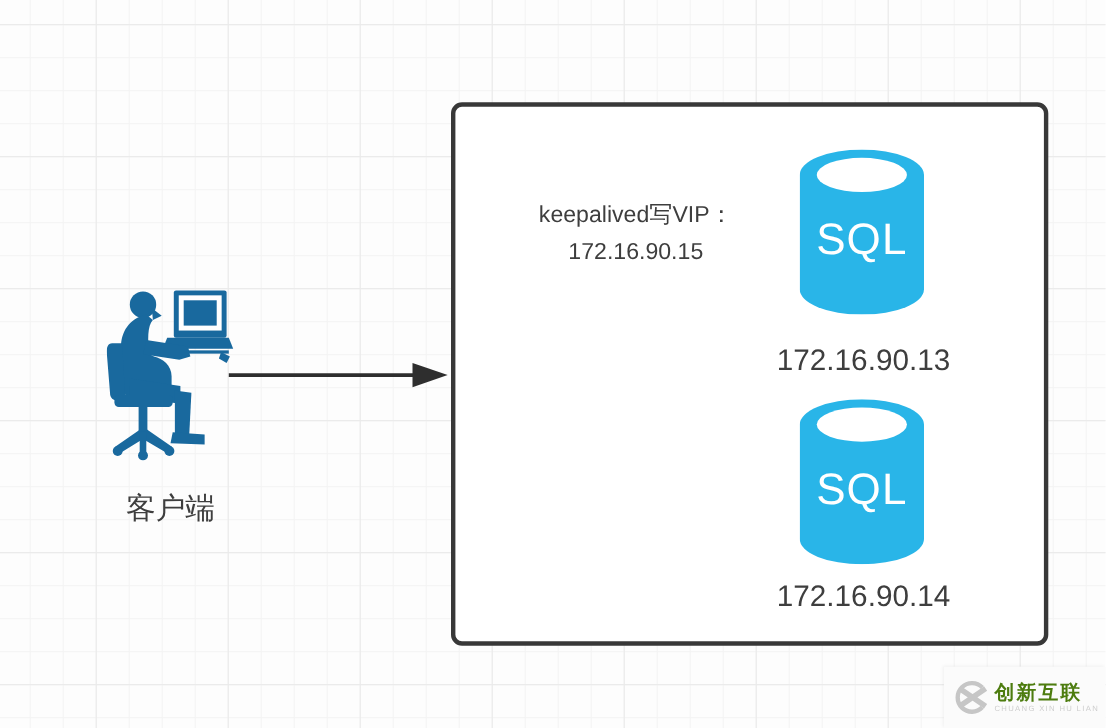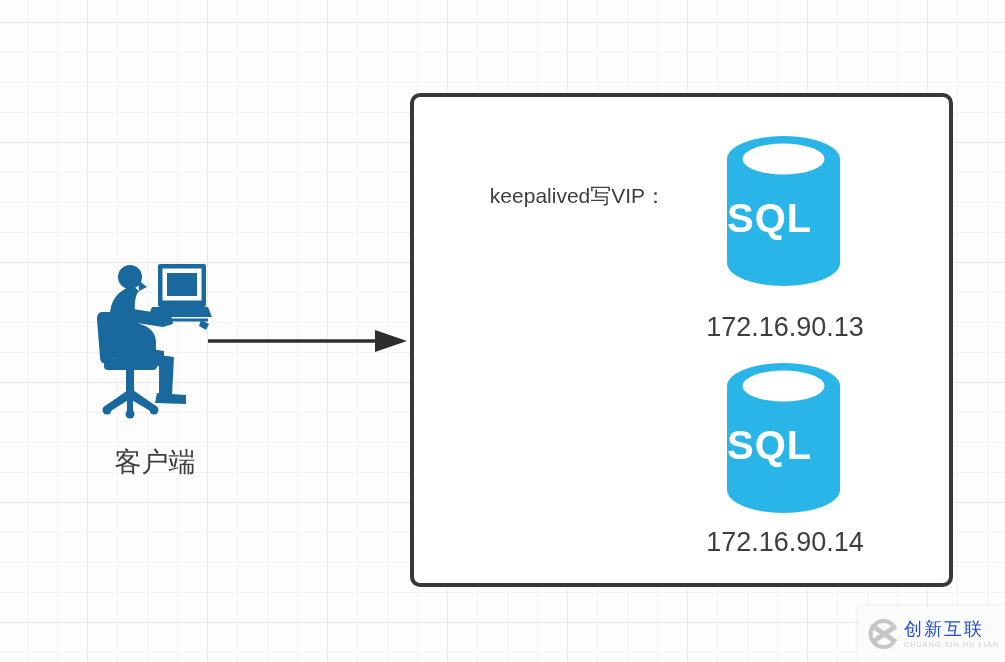--- a/index.html
+++ b/index.html
@@ -53,42 +53,43 @@
     font-size: 27px;
     color: #3e3e3e;
   }
 
   
   .sql-node { width: 113px; height: 150px; }
   .sql-node svg { display: block; width: 113px; height: 150px; }
   .sql-word {
     position: absolute;
     left: 0; right: 0; top: 60px;
+    text-align: center;
     font-size: 40px;
-    font-weight: bold;
+    font-weight: normal;
     letter-spacing: 1px;
     color: #ffffff;
   }
 
   
   .watermark-card {
     left: 858px; top: 606px;
     width: 147px; height: 56px;
     background: #fbfbfb;
     box-shadow: -1px -1px 3px rgba(0,0,0,0.06);
     display: flex;
     align-items: center;
     padding: 4px 6px 4px 8px;
   }
   .wm-icon { width: 34px; height: 36px; flex: 0 0 auto; margin-right: 4px; }
   .wm-text { display: flex; flex-direction: column; line-height: 1; }
   .wm-brand {
     font-size: 18px;
-    font-weight: normal;
-    color: #1d4ed8;
+    font-weight: bold;
+    color: #4d7c0f;
     letter-spacing: 2px;
   }
   .wm-sub {
     margin-top: 3px;
     font-size: 7px;
     color: #cecece;
     letter-spacing: 1.2px;
     white-space: nowrap;
   }
 </style>
@@ -145,20 +146,21 @@
     <svg viewBox="0 0 205 30" width="205" height="30">
       <line x1="3" y1="15" x2="172" y2="15" stroke="#2e2e2e" stroke-width="3.5"></line>
       <polygon points="170,4 202,15 170,26" fill="#2e2e2e"></polygon>
     </svg>
   </div>
 
   <div class="abs cluster-box"></div>
 
   <div class="abs vip-label" style="left:443px; top:179px;">
     <div>keepalived写VIP：</div>
+    <div>172.16.90.15</div>
   </div>
 
   <div class="abs sql-node" style="left:727px; top:136px;">
     <span>
       <svg viewBox="0 0 113 150">
         <path d="M0,23 v104 a56.5,23 0 0 0 113,0 v-104 a56.5,23 0 1 0 -113,0 z" fill="#29b5e8"></path>
         <ellipse cx="56.5" cy="23" rx="41" ry="15.5" fill="#ffffff"></ellipse>
       </svg>
     </span>
     <div class="sql-word">SQL</div>

